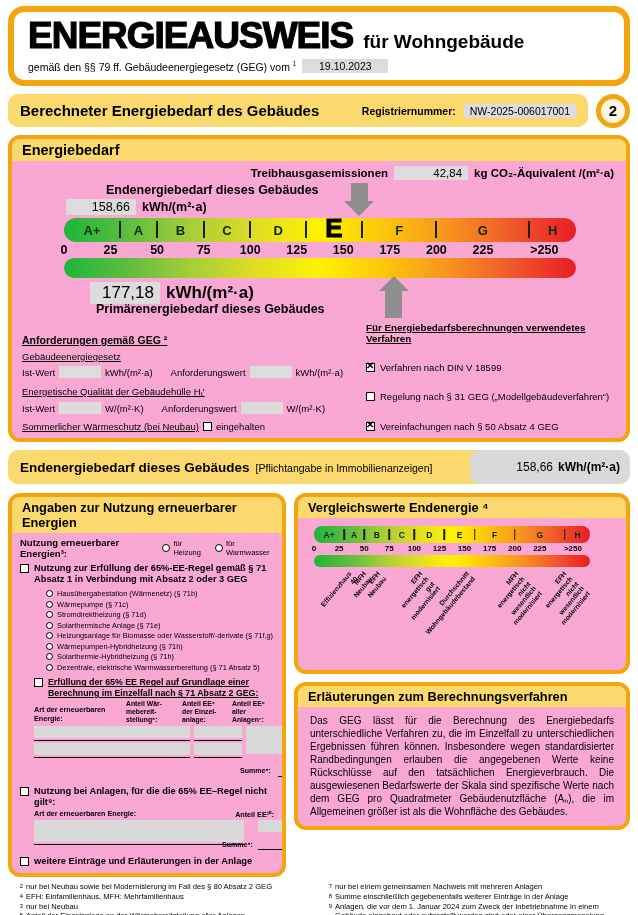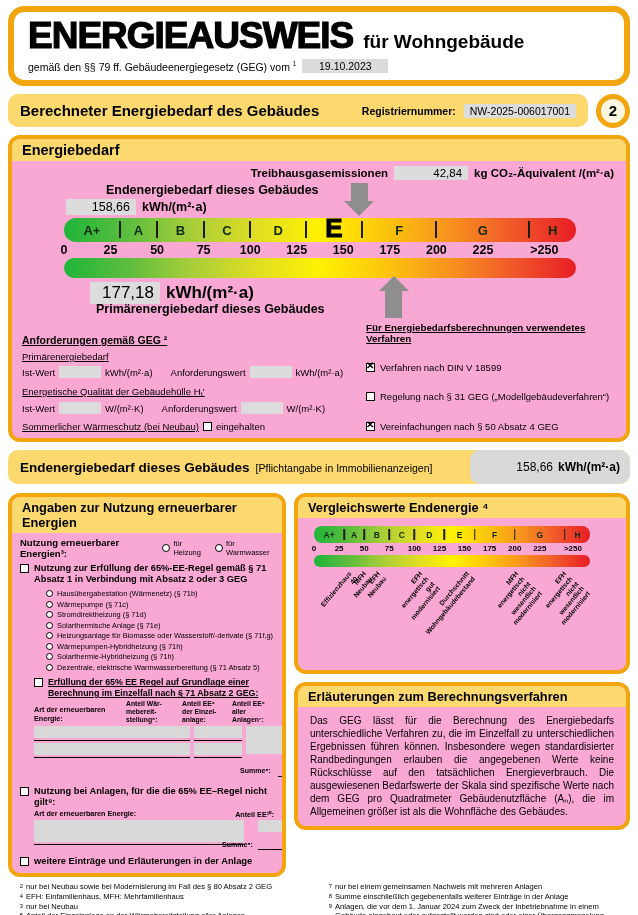--- a/index.html
+++ b/index.html
@@ -207,21 +207,21 @@
       </div>
       <div class="prim-value">
         <span class="val-box">177,18</span>
         <span class="b">kWh/(m²·a)</span>
       </div>
       <div class="prim-label">Primärenergiebedarf dieses Gebäudes</div>
 
       <div class="req-cols">
         <div class="req-left">
           <div class="req-hd"><span class="u">Anforderungen gemäß GEG ²</span></div>
-          <div class="mt5"><span class="u">Primärenergiebedarf</span></div>
+          <div class="mt5"><span class="u">Gebäudeenergiegesetz</span></div>
           <div class="req-row">
             <span>Ist-Wert</span>
             <span class="val-box blank"></span>
             <span>kWh/(m²·a)</span>
             <span class="spacer"></span>
             <span>Anforderungswert</span>
             <span class="val-box blank"></span>
             <span>kWh/(m²·a)</span>
           </div>
           <div class="mt7"><span class="u">Energetische Qualität der Gebäudehülle Hₜ'</span></div>

